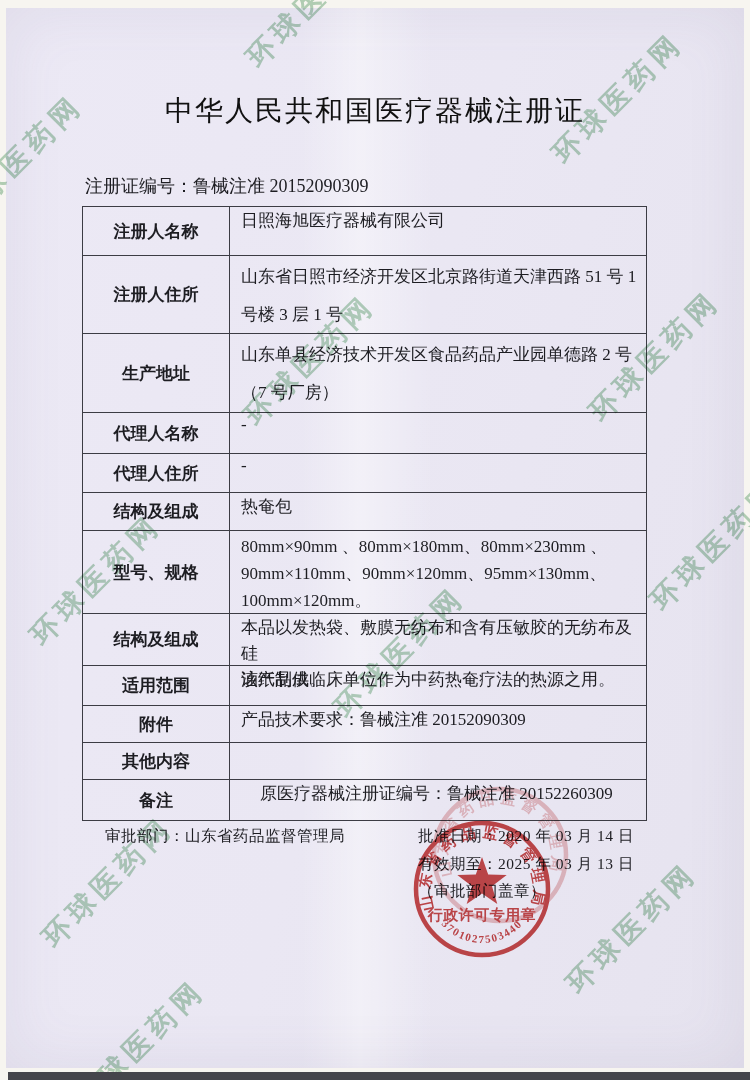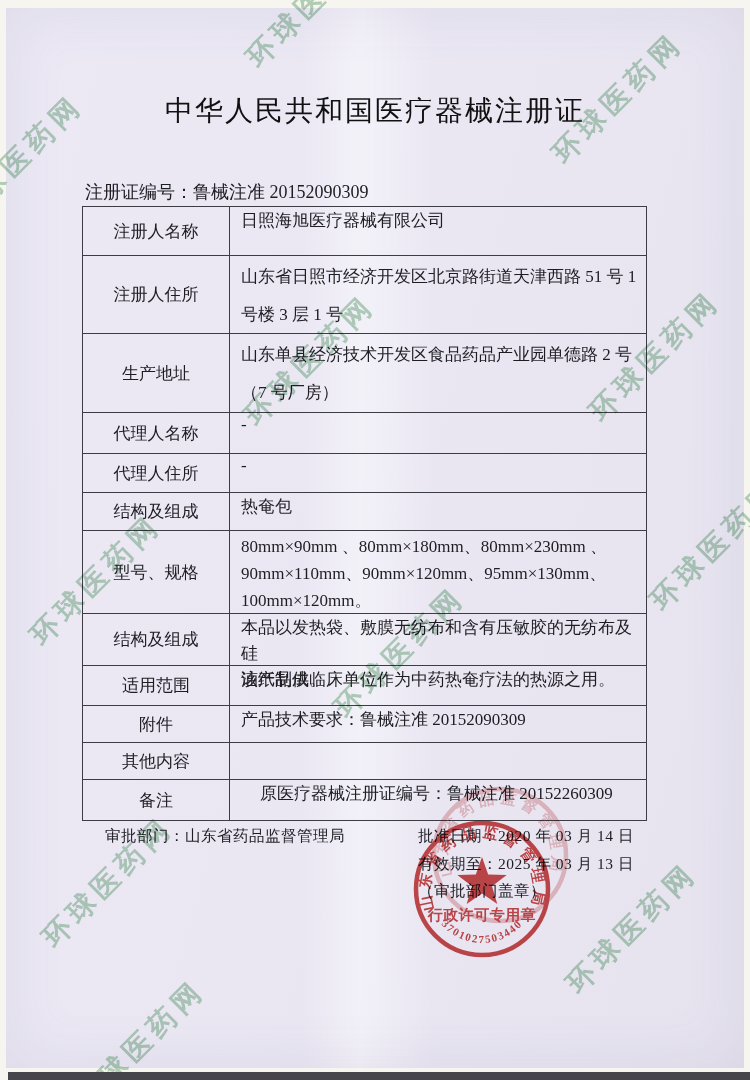--- a/index.html
+++ b/index.html
@@ -17,35 +17,36 @@
       linear-gradient(105deg,#ece9f5 0%,#eae7f3 50%,#e6e3ef 100%);
     box-shadow:inset 0 0 60px rgba(110,100,140,0.10);
   }
   .bottom-bar{position:absolute;left:8px;right:0;top:1072px;height:8px;background:#45454b;}
 
   
   .title{
     position:absolute;left:0;top:84px;width:100%;
     text-align:center;font-size:28px;letter-spacing:2px;color:#111;
   }
-  .reg-line{position:absolute;left:79px;top:172px;font-size:18px;}
+  .reg-line{position:absolute;left:79px;top:166px;font-size:18px;}
 
   
   .cert-table{
     position:absolute;left:76px;top:198px;width:565px;
     border:1.6px solid #3c3c44;box-sizing:border-box;
     font-size:17px;
   }
   .t-row{display:flex;box-sizing:border-box;}
   .t-row + .t-row{border-top:1.4px solid #3c3c44;}
   .t-label{
     width:147px;flex:0 0 147px;box-sizing:border-box;
     border-right:1.4px solid #3c3c44;
     display:flex;align-items:center;justify-content:center;
     text-align:center;
+    font-weight:bold;
   }
   .t-value{
     flex:1;box-sizing:border-box;padding:2px 8px 2px 11px;
     display:flex;flex-direction:column;justify-content:flex-start;
   }
   .lh38 .t-value{line-height:38px;}
   .lh27 .t-value{line-height:27px;}
   .lh26 .t-value{line-height:26px;font-family:Liberation Mono, monospace;}
   .indent .t-value{padding-left:30px;}
 

